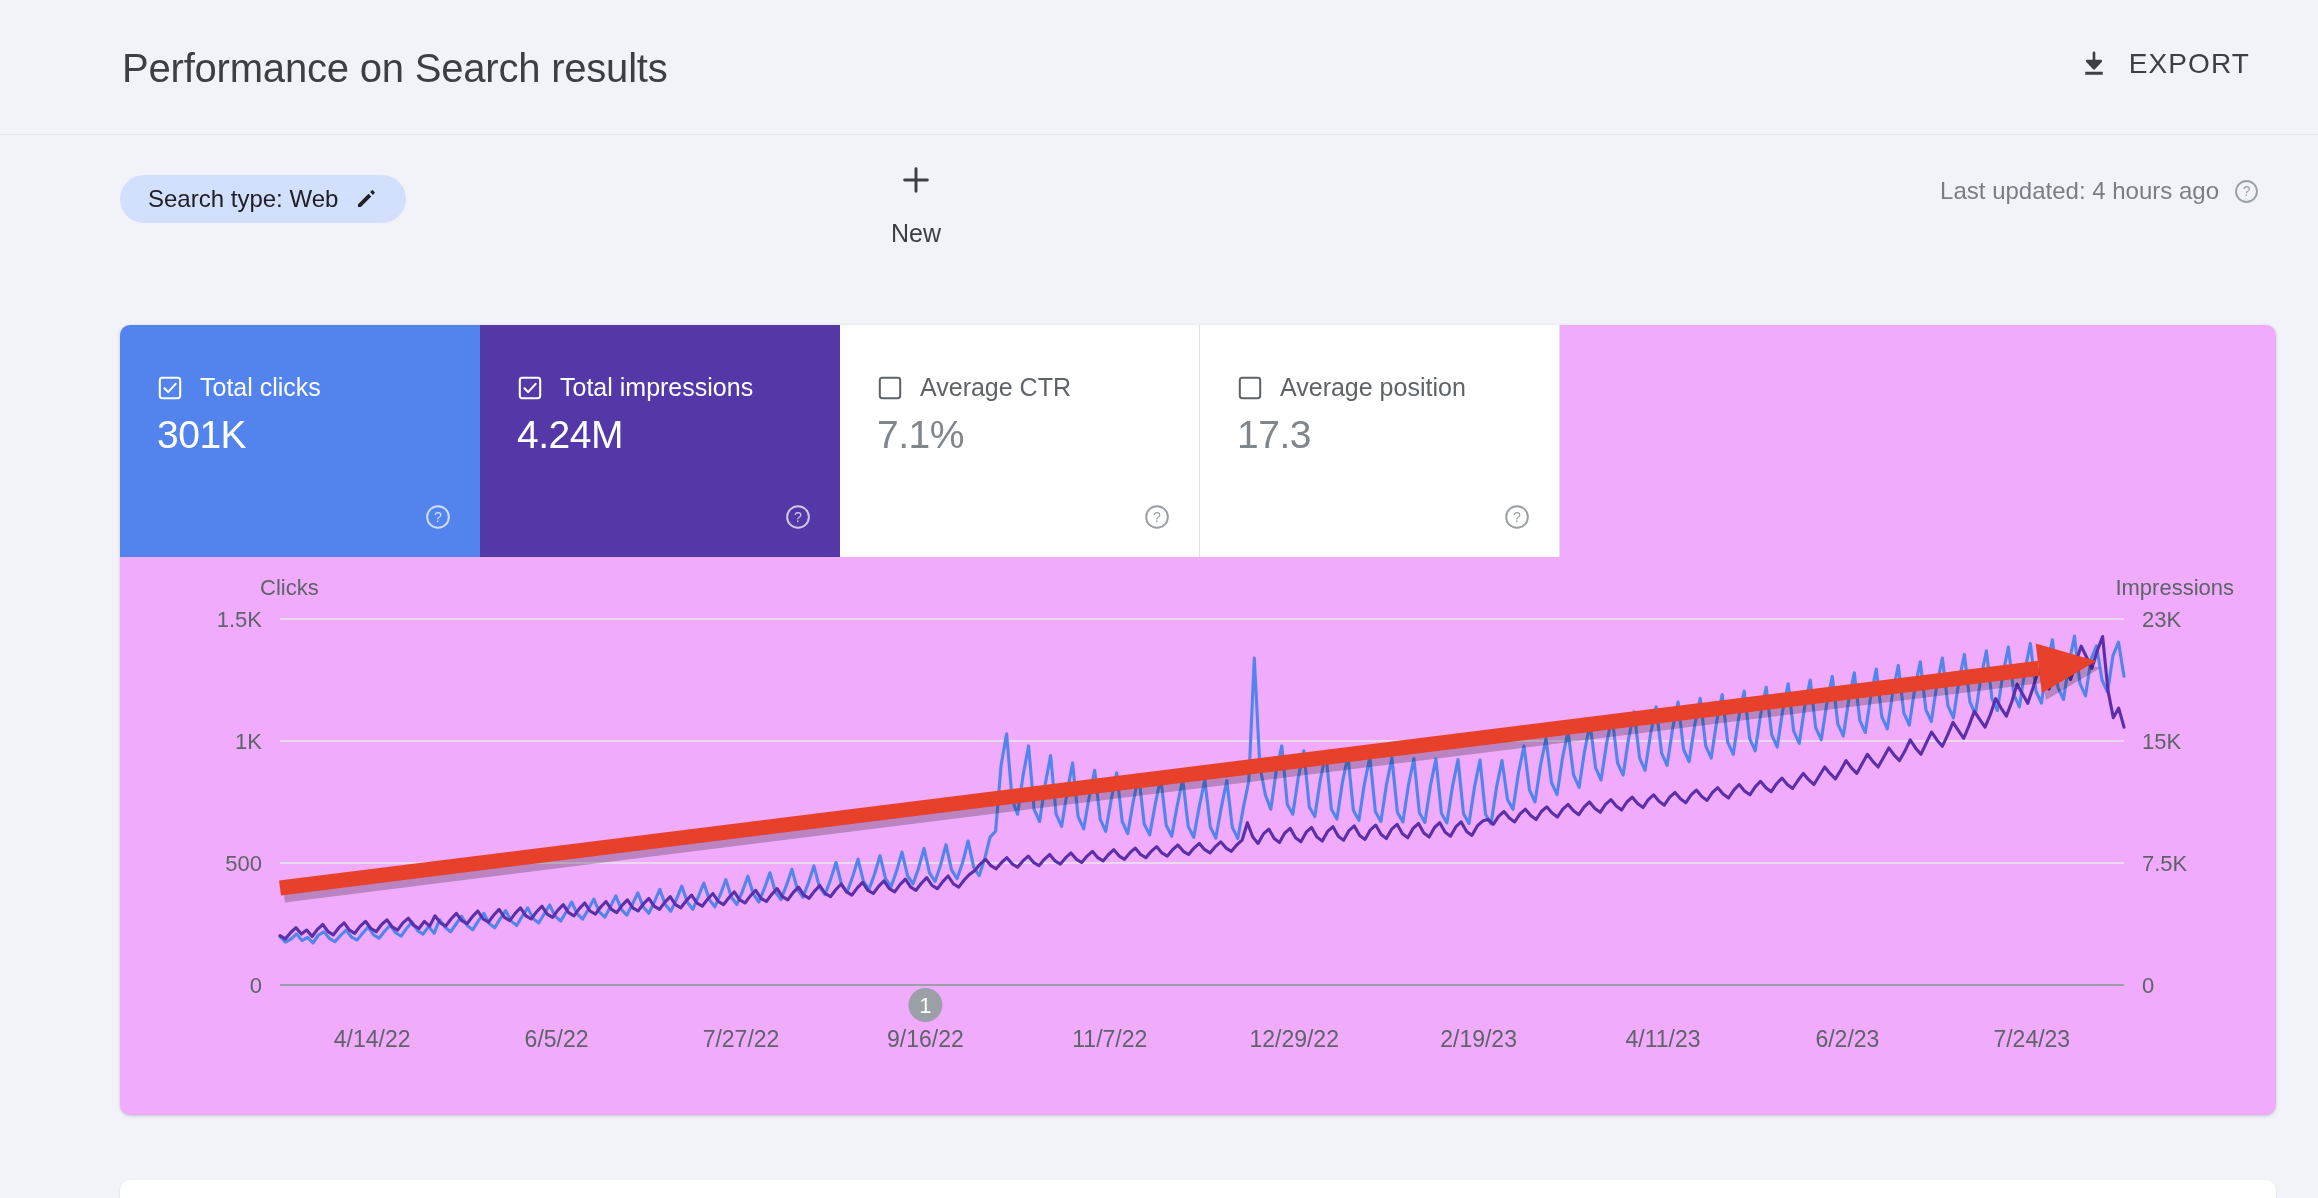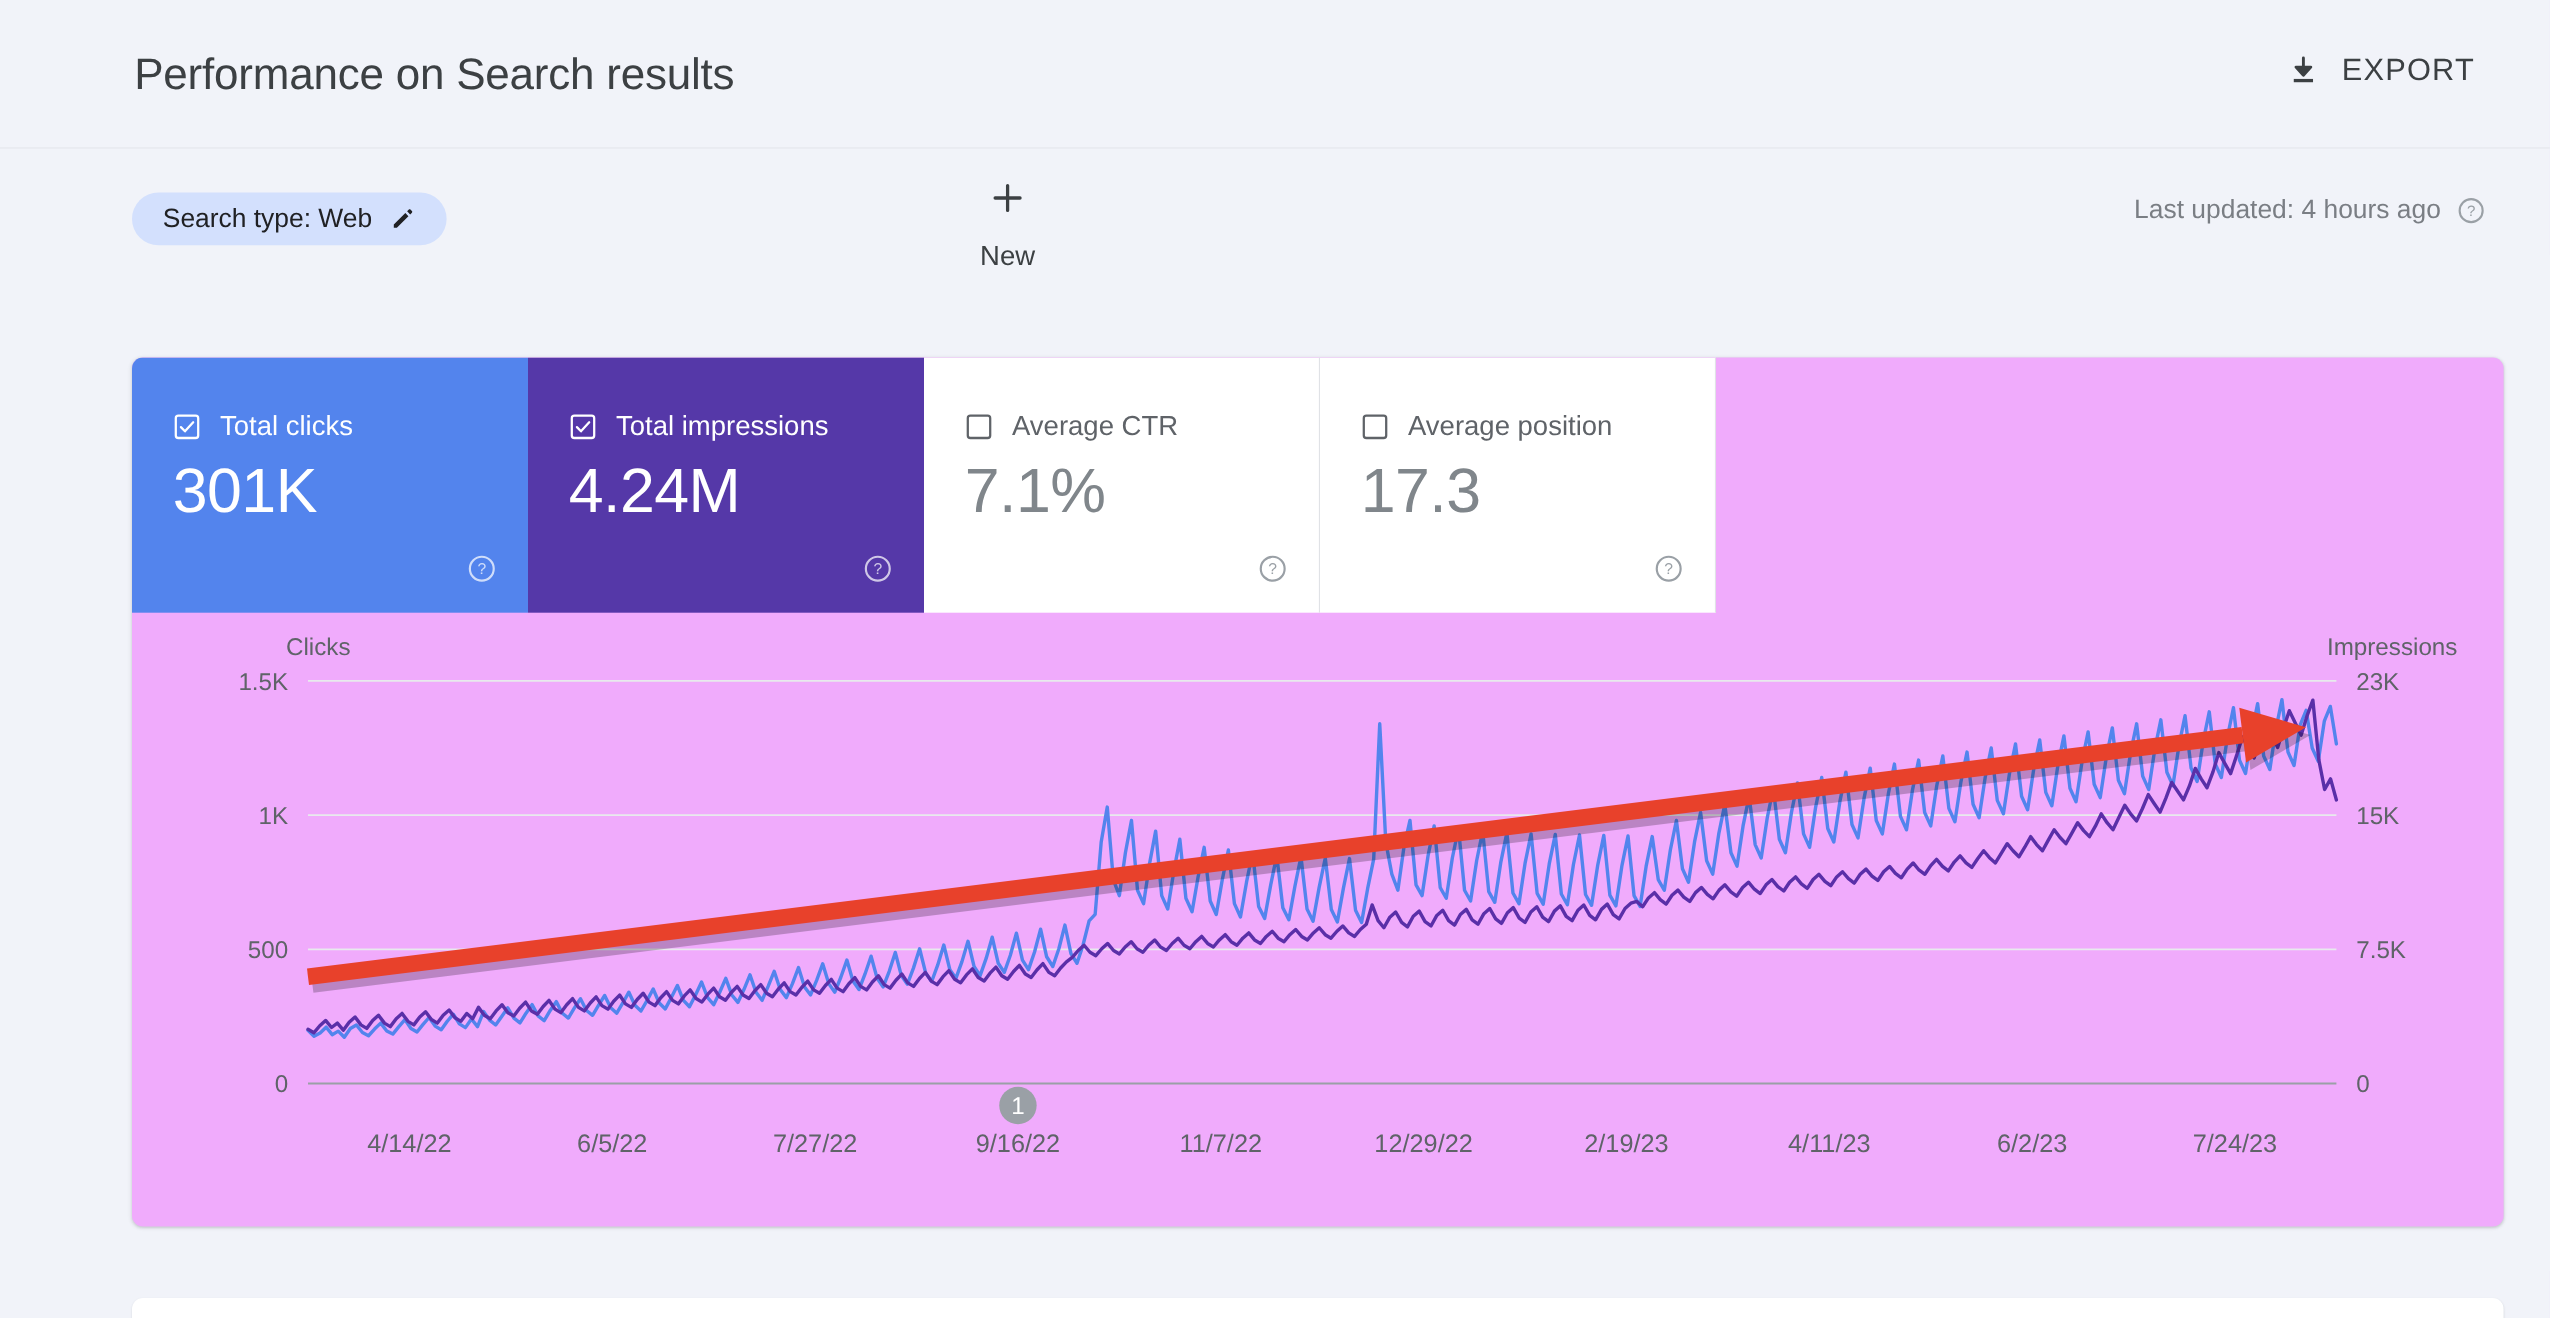--- a/index.html
+++ b/index.html
@@ -140,21 +140,21 @@
   }
   .checkbox { width: 26px; height: 26px; display: block; }
   .metric-label {
     font-size: 25px;
     font-weight: 400;
     white-space: nowrap;
   }
   .metric-value {
     position: absolute;
     left: 37px; top: 88px;
-    font-size: 57px;
+    font-size: 39px;
     font-weight: 400;
     letter-spacing: -0.5px;
   }
   .selected .metric-label, .selected .metric-value { color: #FFFFFF; }
   .inactive .metric-label { color: #5F6368; text-align: right; }
   .inactive .metric-value { color: #80868B; }
 
   .metric-help {
     position: absolute;
     right: 28px; bottom: 26px;

